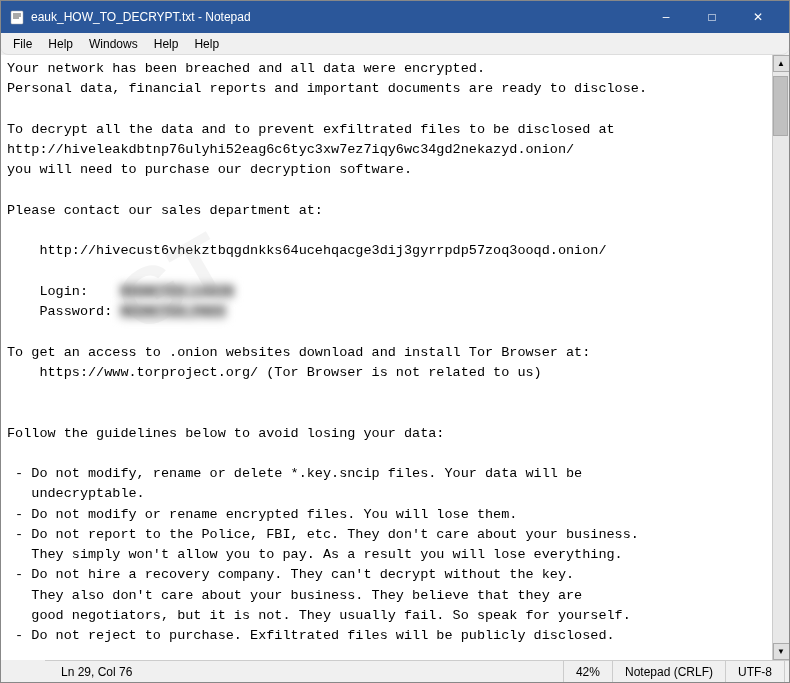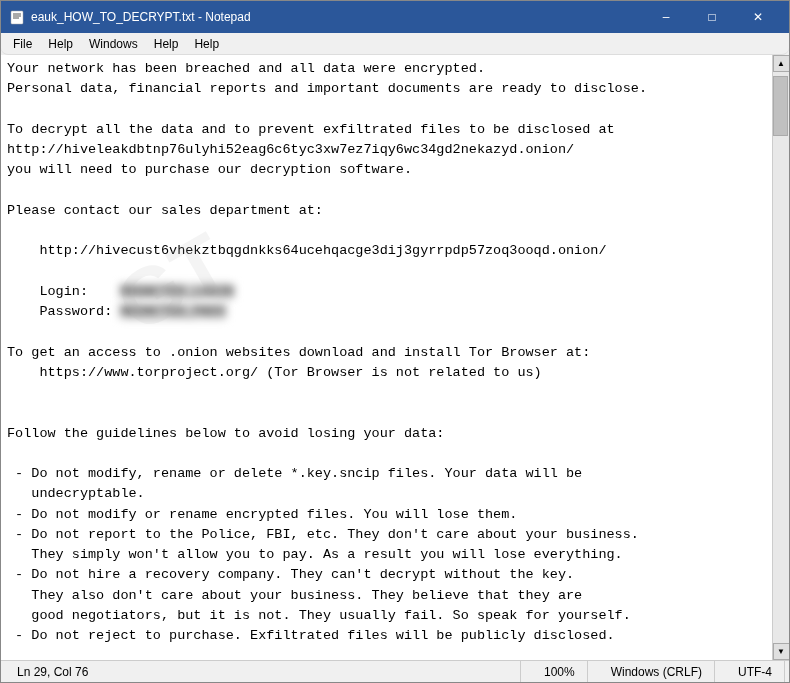--- a/index.html
+++ b/index.html
@@ -143,21 +143,22 @@
     }
     
     .status-bar {
       height: 22px;
       background: #f0f0f0;
       border-top: 1px solid #ccc;
       display: flex;
       align-items: flex-start;
       padding: 0 4px;
       flex-shrink: 0;
-      gap: 11px;
+      gap: 0;
+      margin-left: 44px;
     }
     .status-segment {
       padding: 0 12px;
       font-size: 12px;
       color: #000;
       border-right: 1px solid #ccc;
       height: 100%;
       display: flex;
       align-items: center;
     }
@@ -249,17 +250,17 @@
       <div class="scroll-btn">▲</div>
       <div class="scroll-track">
         <div class="scroll-thumb"></div>
       </div>
       <div class="scroll-btn">▼</div>
     </div>
   </div>
 
   <div class="status-bar">
     <div class="status-segment">Ln 29, Col 76</div>
-    <div class="status-segment">100%</div>
-    <div class="status-segment">Windows (CRLF)</div>
-    <div class="status-segment">UTF-4</div>
+    <div class="status-segment">42%</div>
+    <div class="status-segment">Notepad (CRLF)</div>
+    <div class="status-segment">UTF-8</div>
   </div>
 </div>
 
 </body></html>

